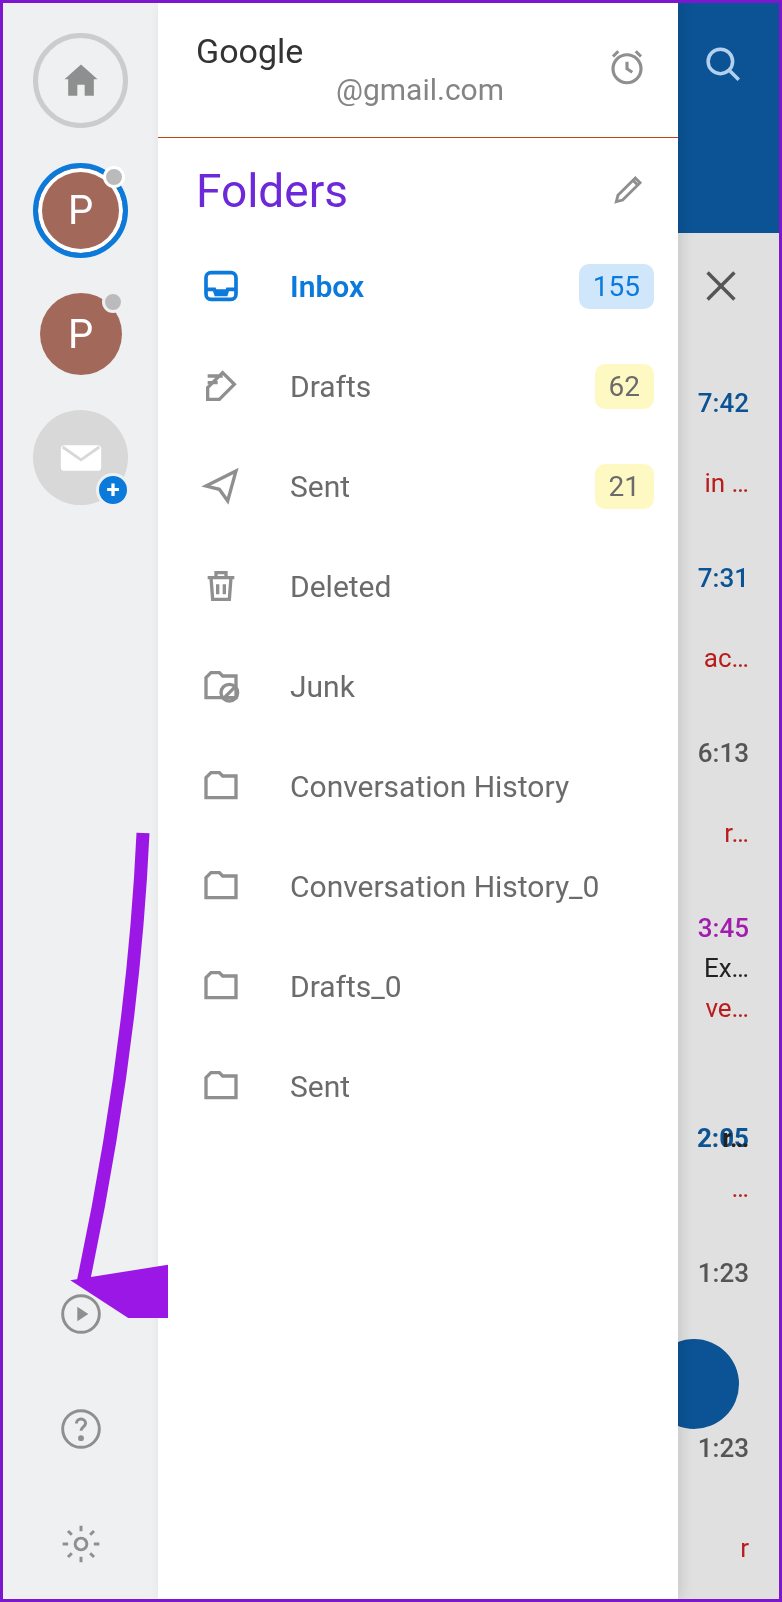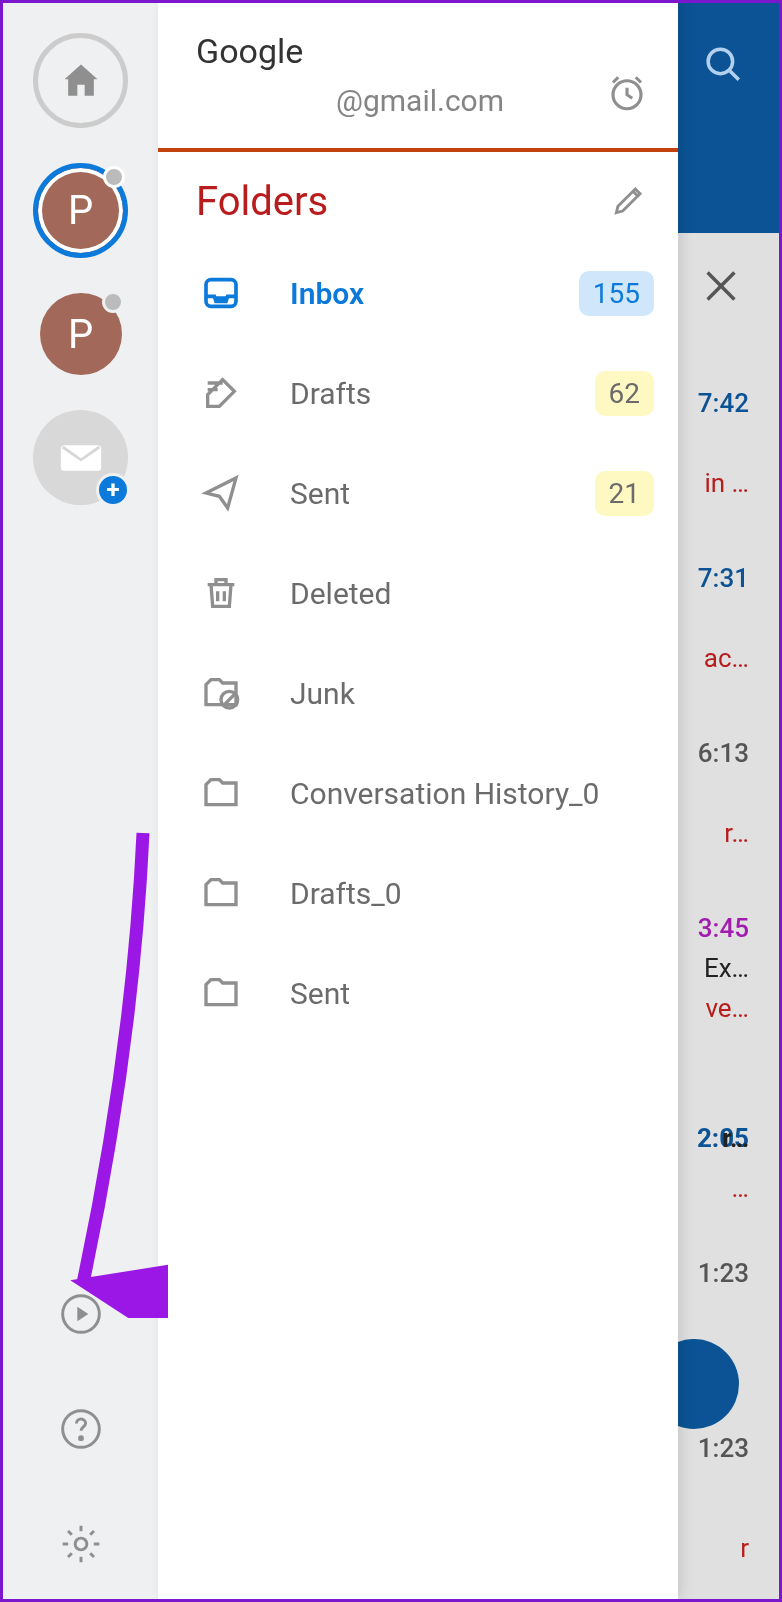--- a/index.html
+++ b/index.html
@@ -18,26 +18,26 @@
 .avatar{width:95px;height:95px;border-radius:50%;background:#a2695a;display:flex;align-items:center;justify-content:center;color:#fff;font-size:40px;font-weight:400;position:relative}
 .avatar.sel{border:5px solid #0b7adb;box-shadow:0 0 0 4px #fff inset}
 .avatar .dot{position:absolute;top:-2px;right:-2px;width:22px;height:22px;border-radius:50%;background:#bbb;border:3px solid #eef0f2}
 .avatar.sel .dot{border-color:#fff}
 .addmail{width:95px;height:95px;border-radius:50%;background:#d8d8d8;display:flex;align-items:center;justify-content:center;position:relative}
 .addmail .plus{position:absolute;bottom:-2px;right:-2px;width:34px;height:34px;border-radius:50%;background:#0b7adb;border:3px solid #eef0f2;display:flex;align-items:center;justify-content:center;color:#fff;font-size:24px;font-weight:700}
 .rail-spacer{flex:1}
 .rail-btn{width:50px;height:50px;display:flex;align-items:center;justify-content:center;margin-bottom:30px}
 
 .drawer{position:absolute;top:0;left:155px;width:520px;bottom:0;background:#fff;box-shadow:4px 0 12px rgba(0,0,0,.1)}
-.dhead{padding:28px 30px 30px 38px;border-bottom:4px solid #c2410c;display:flex;align-items:flex-end}
+.dhead{padding:28px 30px 30px 38px;border-bottom:1px solid #c2410c;display:flex;align-items:center}
 .dhead-t{flex:1}
 .dhead-t .nm{font-size:34px;color:#333}
-.dhead-t .em{font-size:30px;color:#848484;margin-top:12px;padding-left:140px}
+.dhead-t .em{font-size:30px;color:#848484;margin-top:1px;padding-left:140px}
 .sect{display:flex;align-items:center;padding:26px 30px 18px 38px}
-.sect .lbl{flex:1;font-size:40px;color:#b91c1c}
+.sect .lbl{flex:1;font-size:46px;color:#6d28d9}
 .flist{}
 .fitem{display:flex;align-items:center;height:100px;padding:0 24px 0 38px}
 .fic{width:50px;display:flex;justify-content:center}
 .fname{flex:1;font-size:30px;color:#6b6b6b;padding-left:44px}
 .fcount{font-size:28px;color:#6b6b6b;background:#fef9c3;padding:6px 14px;border-radius:10px}
 .fitem.act .fname{color:#0b7adb;font-weight:600}
 .fitem.act .fcount{color:#0b7adb;background:#cfe6fb}
 
 .arrow{position:absolute;top:825px;left:45px;pointer-events:none}
 </style>
@@ -189,20 +189,28 @@
           </svg>
         </span>
         <span class="fname">Junk</span>
       </div>
       <div class="fitem">
         <span class="fic">
           <svg width="40" height="40" viewBox="0 0 24 24" fill="none" stroke="#8f8f8f" stroke-width="2">
             <path d="M3 7l3-3h5l2 2h8v13H3z"></path>
           </svg>
         </span>
+        <span class="fname">Conversation History</span>
+      </div>
+      <div class="fitem">
+        <span class="fic">
+          <svg width="40" height="40" viewBox="0 0 24 24" fill="none" stroke="#8f8f8f" stroke-width="2">
+            <path d="M3 7l3-3h5l2 2h8v13H3z"></path>
+          </svg>
+        </span>
         <span class="fname">Conversation History_0</span>
       </div>
       <div class="fitem">
         <span class="fic">
           <svg width="40" height="40" viewBox="0 0 24 24" fill="none" stroke="#8f8f8f" stroke-width="2">
             <path d="M3 7l3-3h5l2 2h8v13H3z"></path>
           </svg>
         </span>
         <span class="fname">Drafts_0</span>
       </div>

